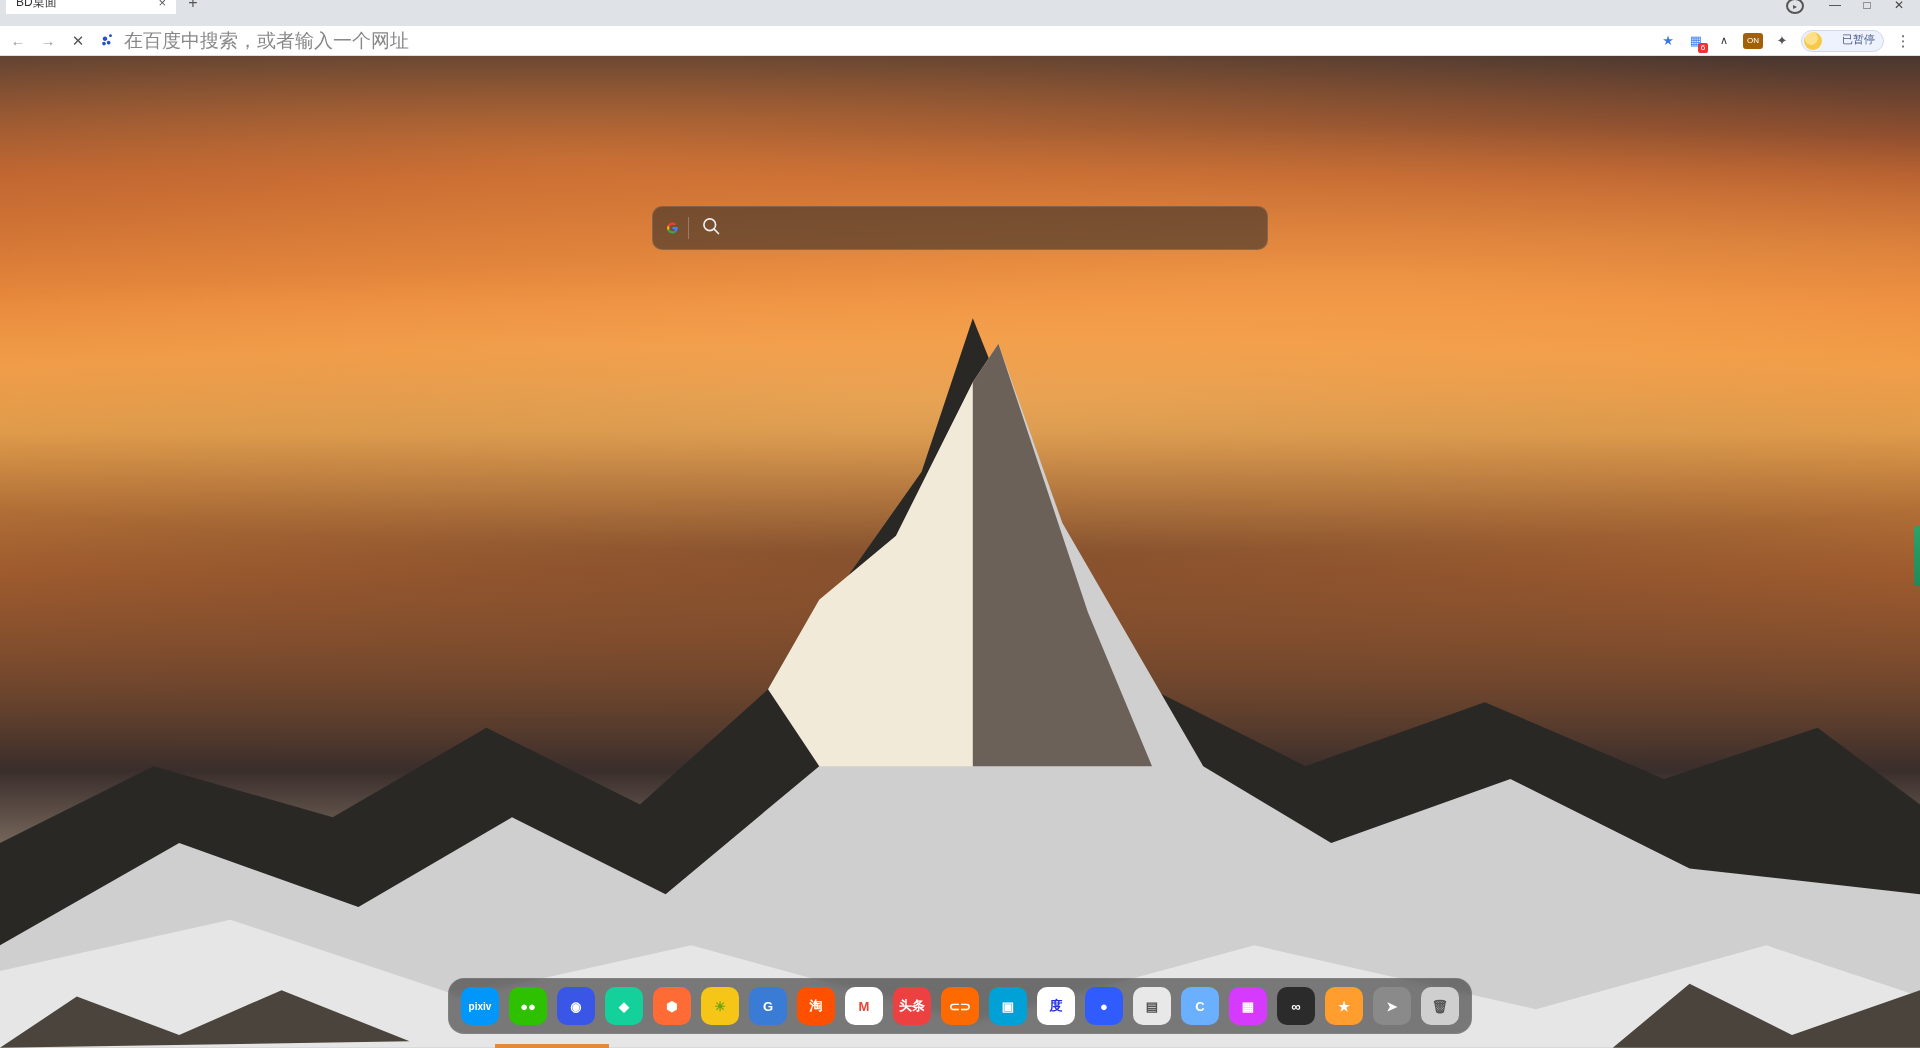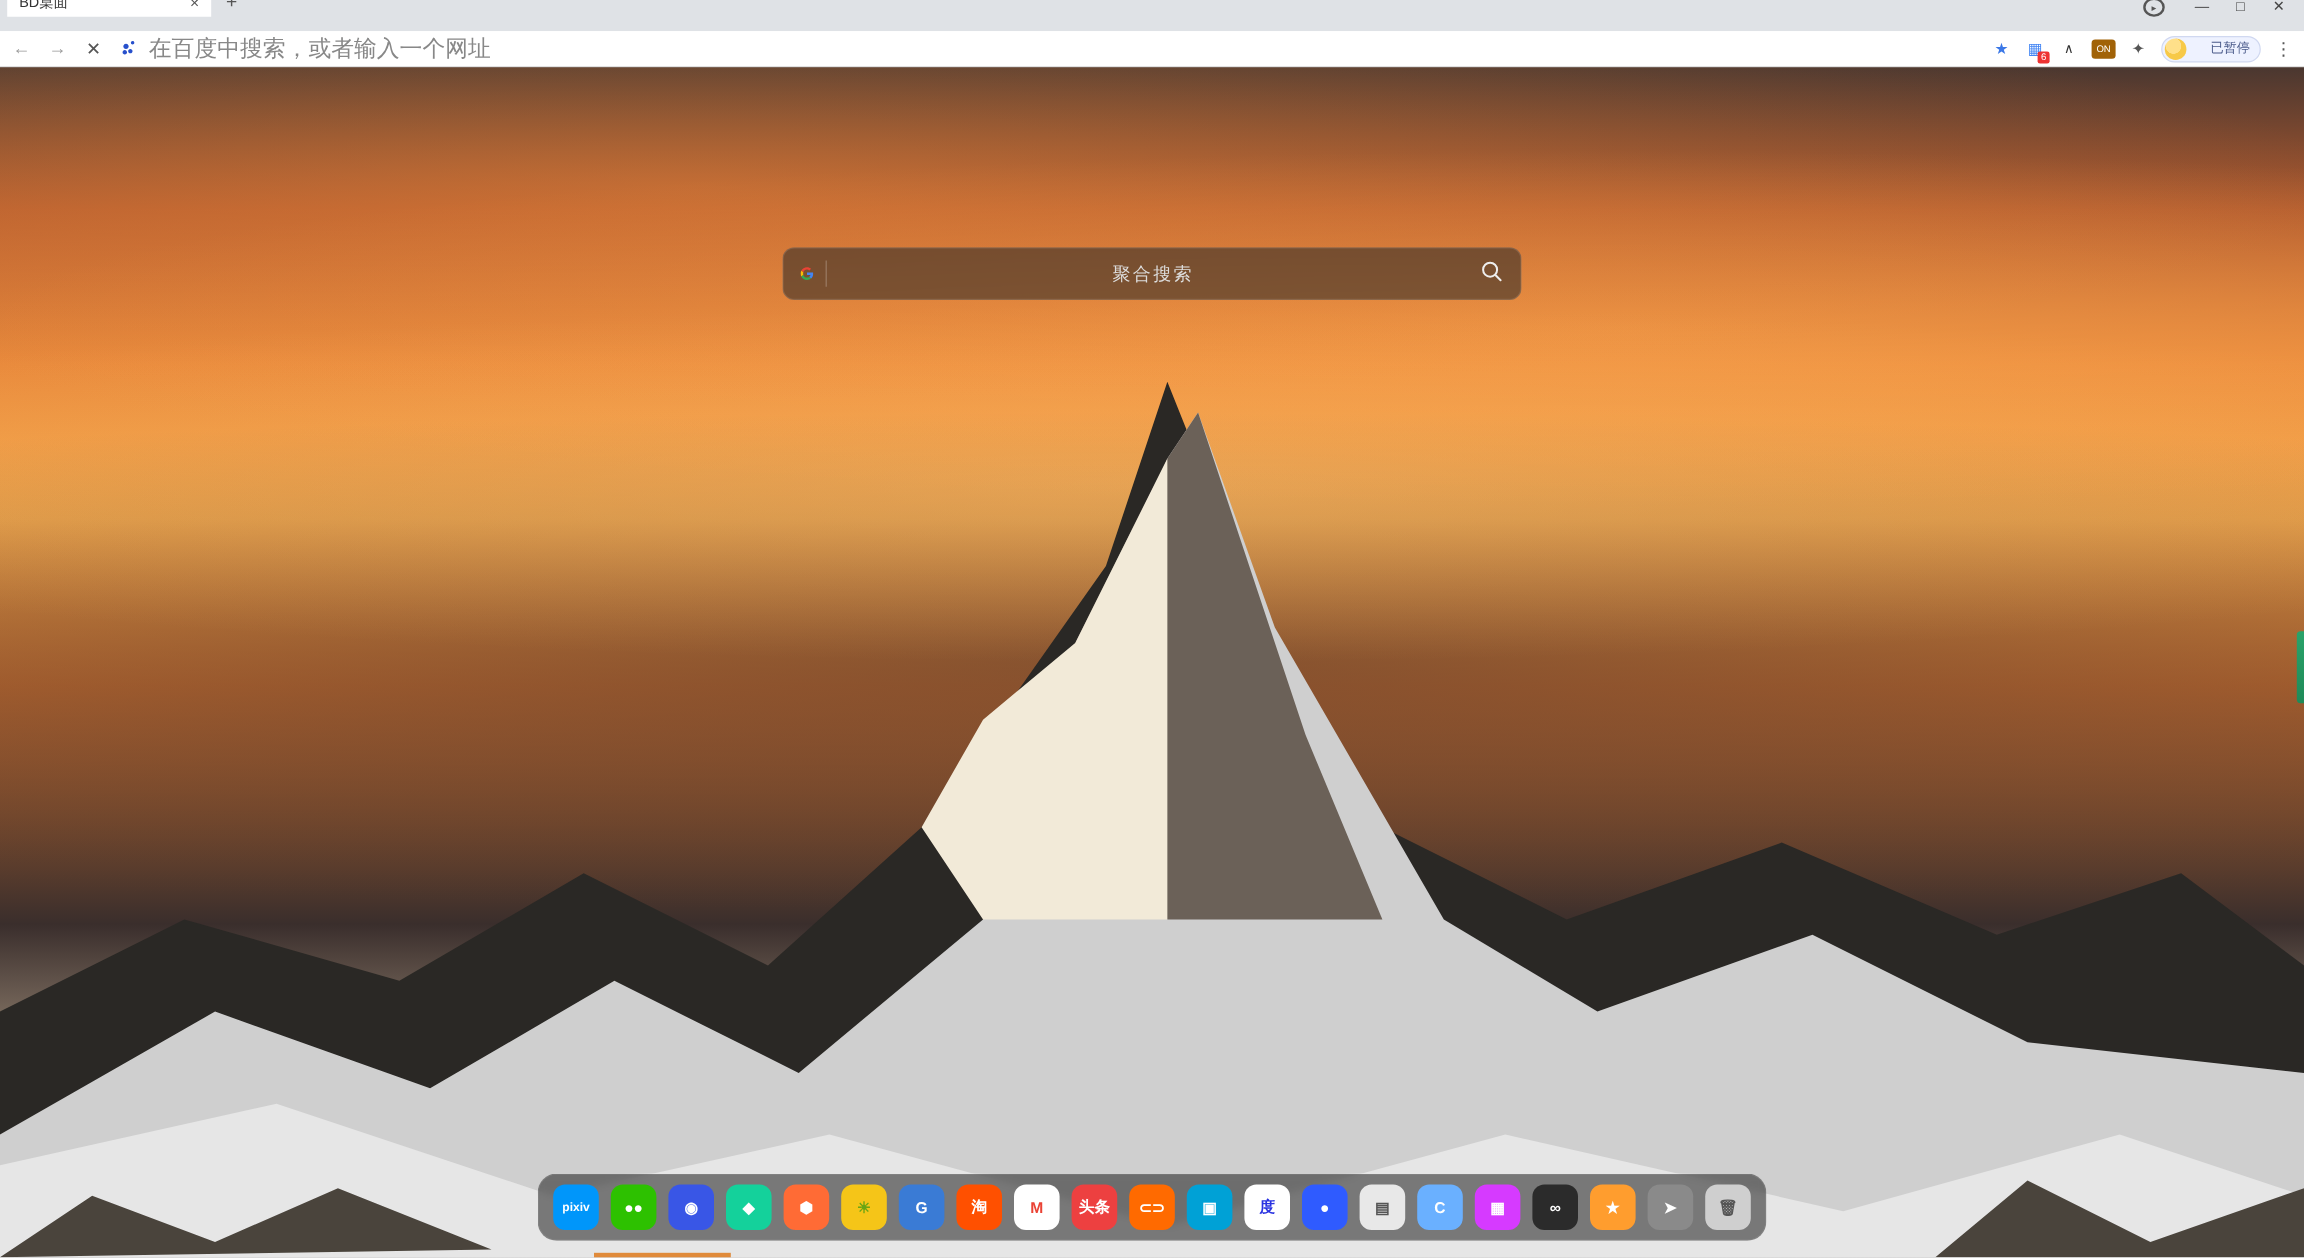--- a/index.html
+++ b/index.html
@@ -131,21 +131,20 @@
 
   <div class="search-wrap">
     <span class="search-engine-btn">
       <svg width="20" height="20" viewBox="0 0 48 48">
         <path fill="#ea4335" d="M24 9.5c3.3 0 6.3 1.2 8.6 3.2l6.4-6.4C34.9 2.5 29.8.5 24 .5 14.8.5 6.9 5.8 3.2 13.5l7.5 5.8C12.5 13.5 17.7 9.5 24 9.5z"></path>
         <path fill="#4285f4" d="M46.5 24.5c0-1.6-.1-3.1-.4-4.5H24v9h12.7c-.6 3-2.3 5.5-4.9 7.2l7.5 5.8c4.4-4.1 7.2-10.1 7.2-17.5z"></path>
         <path fill="#fbbc05" d="M10.7 28.7c-.5-1.5-.8-3-.8-4.7s.3-3.2.8-4.7l-7.5-5.8C1.5 17 .5 20.4.5 24s1 7 2.7 10.5l7.5-5.8z"></path>
         <path fill="#34a853" d="M24 47.5c5.8 0 10.9-1.9 14.9-5.3l-7.5-5.8c-2 1.4-4.7 2.2-7.4 2.2-6.3 0-11.5-4-13.3-9.8l-7.5 5.8C6.9 42.2 14.8 47.5 24 47.5z"></path>
       </svg>
     </span>
-    <input class="search-input" placeholder="聚合搜索" style="">
     <span class="search-btn">
       <svg width="20" height="20" viewBox="0 0 24 24" fill="none" stroke="#eee" stroke-width="2" stroke-linecap="round">
           <circle cx="10.5" cy="10.5" r="7"></circle>
           <line x1="21" y1="21" x2="15.8" y2="15.8"></line>
         </svg>
     </span>
   </div>
 
   <div class="dock-wrap" id="dock">
       <div class="dock-item" style="background: rgb(0, 150, 250); color: rgb(255, 255, 255); font-size: 10px; font-weight: 600;">pixiv</div>

